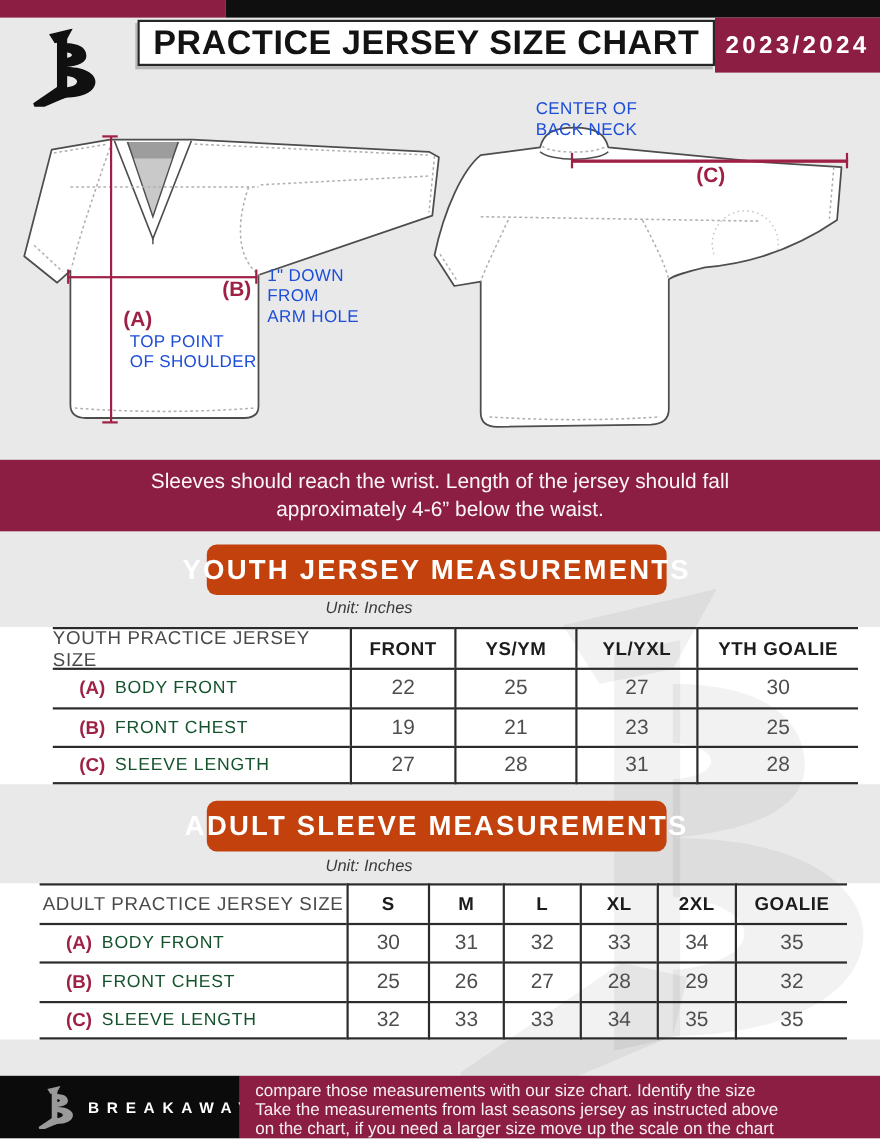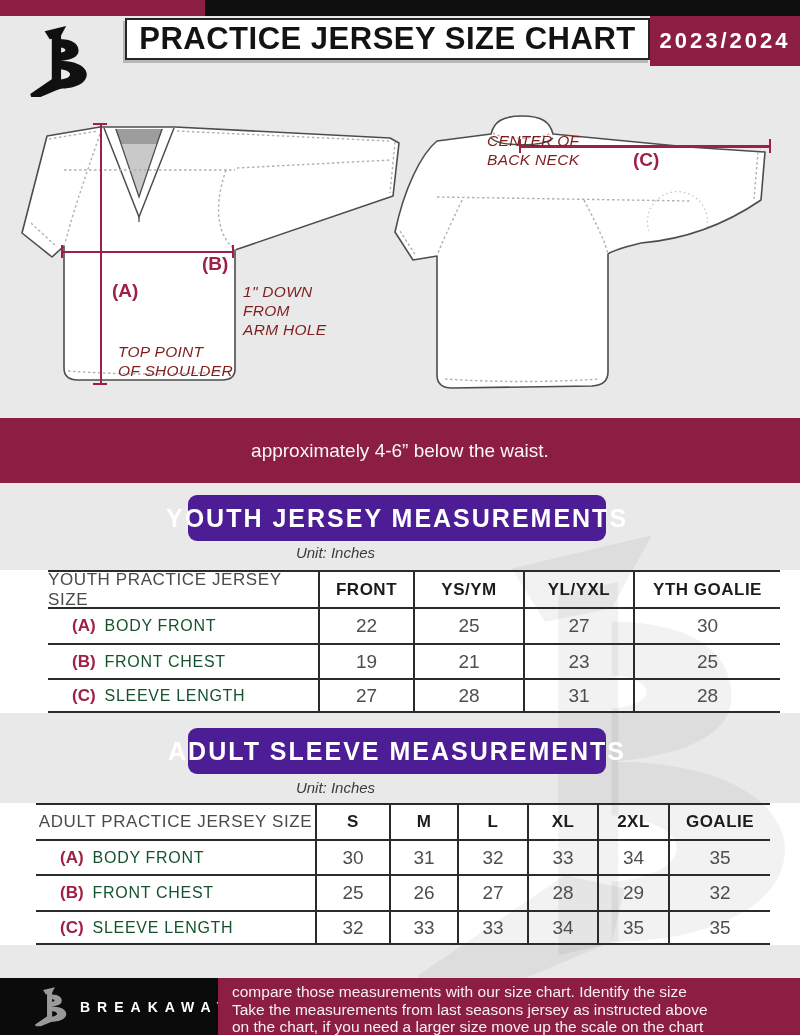--- a/index.html
+++ b/index.html
@@ -12,28 +12,28 @@
   
   .title-box{left:125px;top:18px;width:525px;height:42px;background:#ffffff;border:2px solid #262626;
     box-sizing:border-box;display:flex;align-items:center;justify-content:center;z-index:3;
     box-shadow:-2px 3px 0 rgba(0,0,0,.22);}
   .title-box span{font-size:31px;font-weight:bold;letter-spacing:.5px;color:#131313;white-space:nowrap;}
   .year-box{left:650px;top:16px;width:150px;height:50px;background:#8b1e42;display:flex;align-items:center;
     justify-content:center;z-index:3;}
   .year-box span{color:#fff;font-size:22px;font-weight:bold;letter-spacing:3px;}
   .logo-main{left:28px;top:26px;z-index:3;}
   .mlabel{font-size:19px;font-weight:bold;color:#9e2044;z-index:4;}
-  .mcaption{font-size:15.5px;font-style:italic;color:#7f1d1d;line-height:19px;z-index:4;letter-spacing:.3px;margin-top:41px;}
+  .mcaption{font-size:15.5px;color:#1d4ed8;line-height:19px;z-index:4;letter-spacing:.3px;}
   .mline{background:#9e2044;z-index:4;}
   
   .banner{left:0;top:418px;width:800px;height:65px;background:#8b1e42;display:flex;flex-direction:column;
     align-items:center;justify-content:center;z-index:3;}
   .banner div{color:#fbf5f7;font-size:19px;line-height:25px;}
   
-  .section-box{width:418px;height:46px;background:#4c1d95;border-radius:9px;display:flex;align-items:center;
+  .section-box{width:418px;height:46px;background:#c2410c;border-radius:9px;display:flex;align-items:center;
     justify-content:center;z-index:3;}
   .section-box span{color:#fff;font-size:25px;font-weight:bold;letter-spacing:2px;white-space:nowrap;}
   .unit{width:671px;text-align:center;font-size:15px;font-style:italic;color:#3b3b3b;z-index:3;}
   
   .tbl-bg{left:0;width:800px;background:#ffffff;z-index:0;}
   .wm{z-index:1;}
   
   .tbl{display:grid;z-index:2;}
   .tbl .c{box-sizing:border-box;border-top:2px solid #2b2b2b;display:flex;align-items:center;
     justify-content:center;background:transparent;}
@@ -141,20 +141,21 @@
     <div>FROM</div>
     <div>ARM HOLE</div>
   </div>
   <div class="abs mcaption" style="left:487px;top:90px">
     <div>CENTER OF</div>
     <div>BACK NECK</div>
   </div>
   <div class="abs mlabel" style="left:633px;top:149px">(C)</div>
 
   <div class="abs banner">
+    <div>Sleeves should reach the wrist. Length of the jersey should fall</div>
     <div>approximately 4-6” below the waist.</div>
   </div>
 
   <div class="abs tbl-bg" style="top:570px;height:143px"></div>
   <div class="abs tbl-bg" style="top:803px;height:142px"></div>
 
   <div class="abs wm" style="left:405px;top:535px">
     <svg width="400" height="467" viewBox="0 0 60 70">
       <g fill="#000000" fill-opacity="0.05">
         <polygon points="16,5 37,0 31,11 21,13"></polygon>

